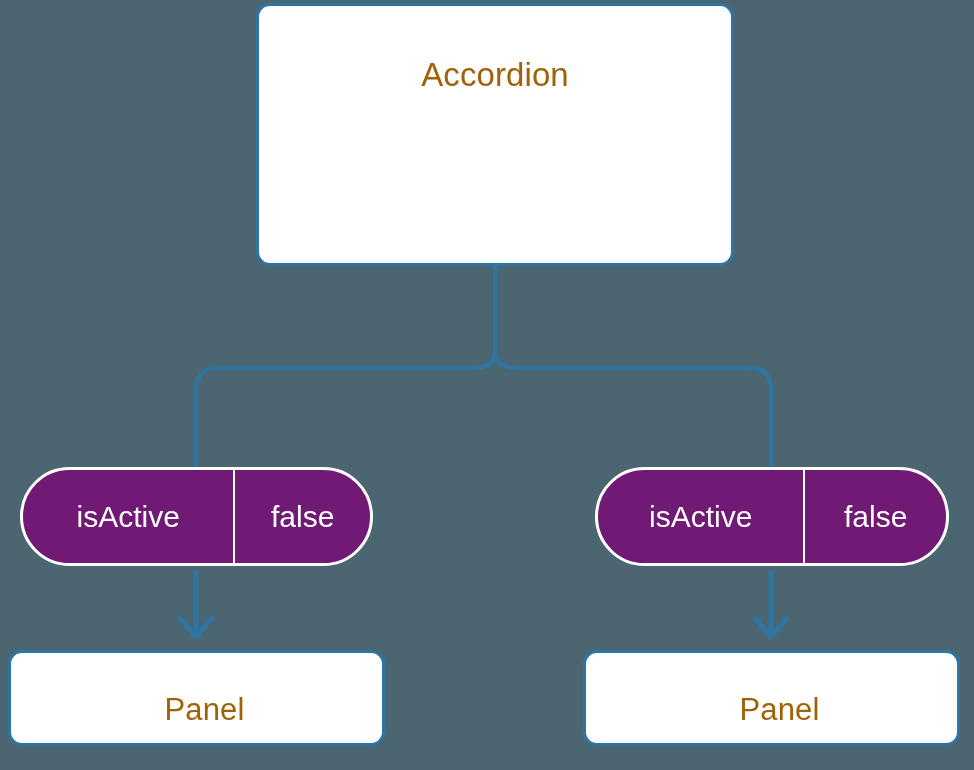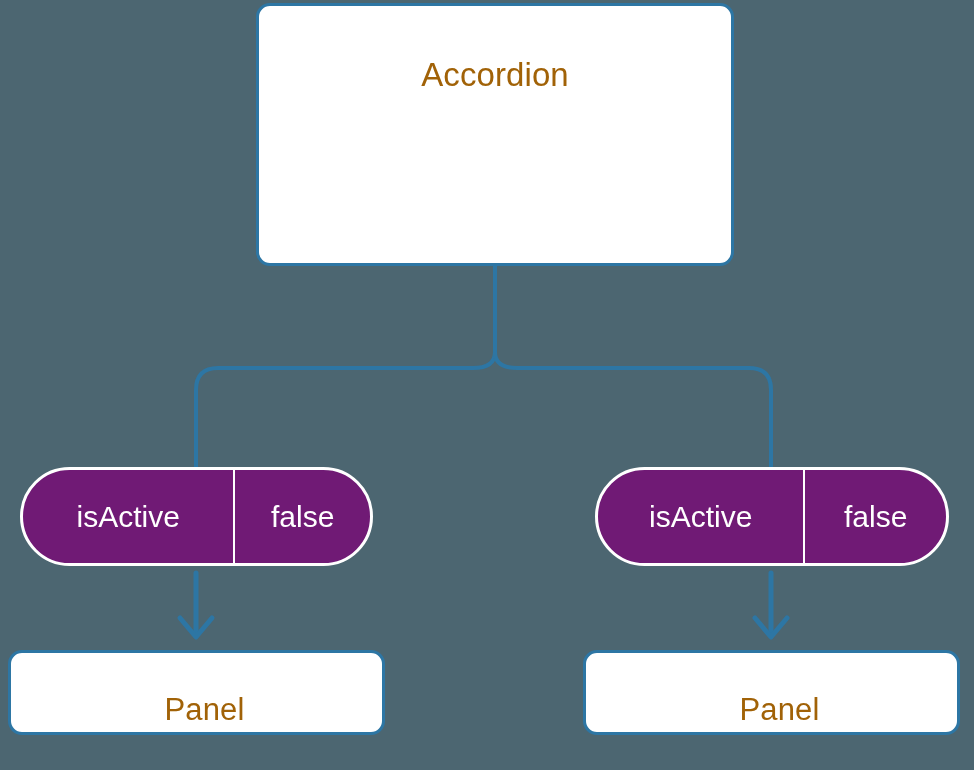--- a/index.html
+++ b/index.html
@@ -53,21 +53,21 @@
     width: 478px;
     height: 263px;
   }
   #accordion-card .card-title {
     margin-top: 50px;
   }
 
   
   .panel-card {
     width: 377px;
-    height: 85px;
+    height: 96px;
     top: 650px;
     padding-left: 16px;
   }
   #panel-card-left  { left: 8px; }
   #panel-card-right { left: 583px; }
   .panel-card .card-title {
     margin-top: 39px;
     font-size: 31px;
   }
 

